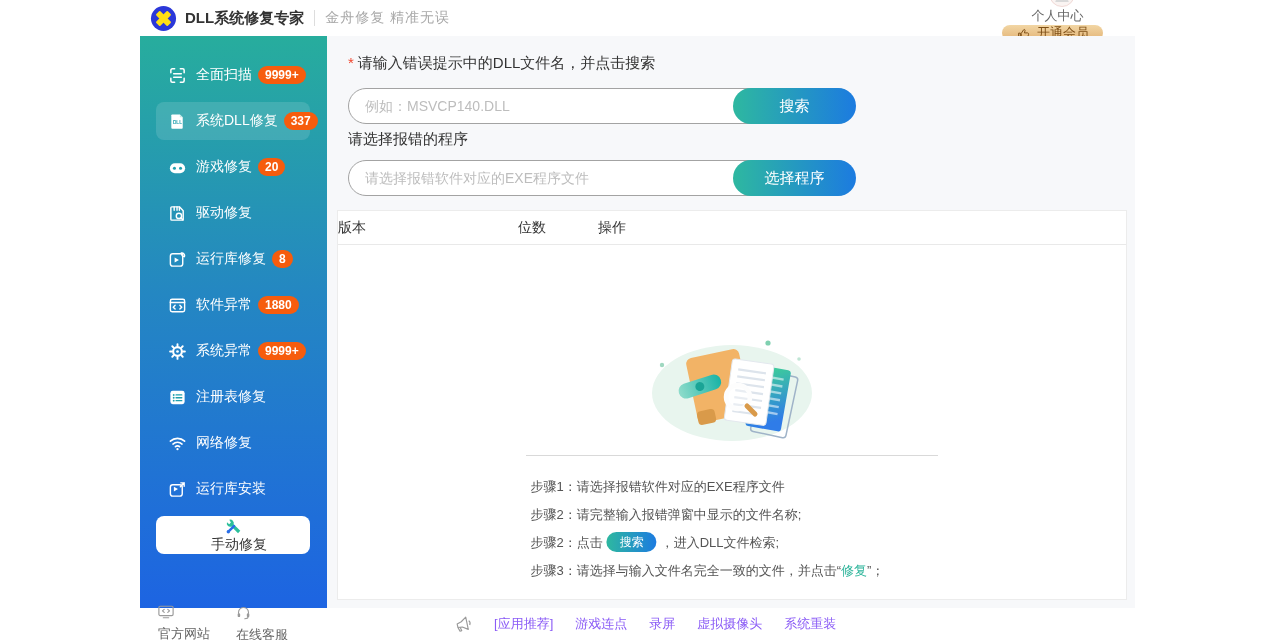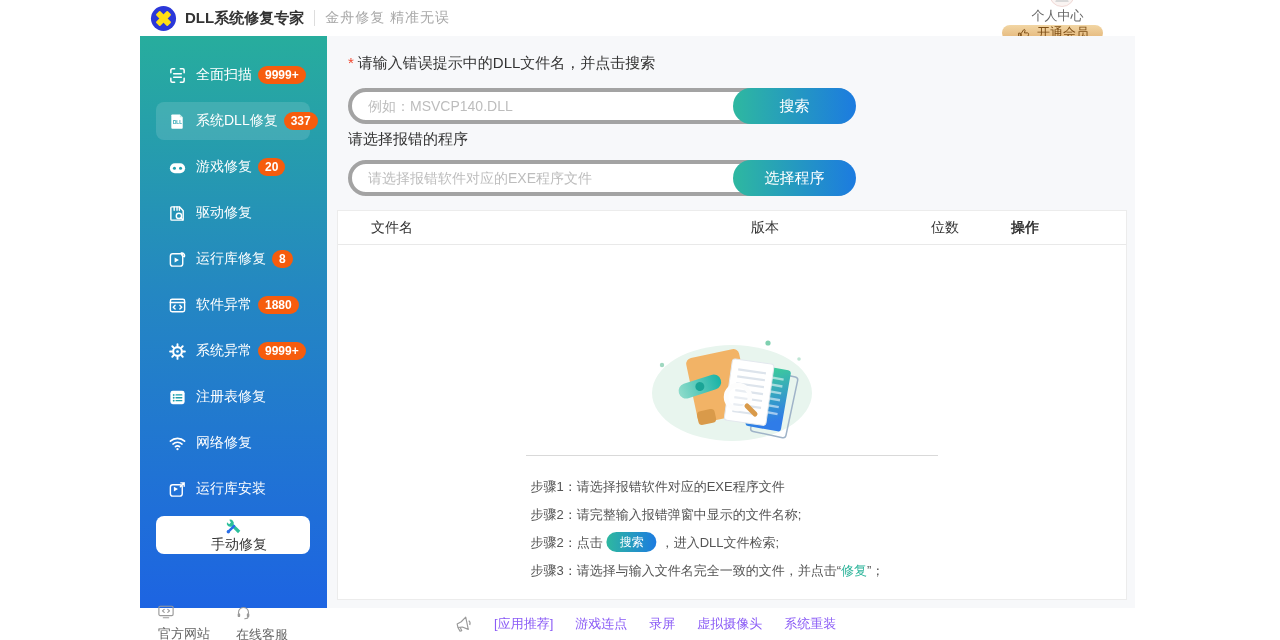--- a/index.html
+++ b/index.html
@@ -31,30 +31,30 @@
   .side-item .badge { margin-left:6px; background:#f65c0d; color:#fff; font-size:12px; font-weight:bold; line-height:18px; padding:0 7px; border-radius:9px; white-space:nowrap; }
   .side-item .badge:empty { display:none; }
   .side-item.hl { background:rgba(255,255,255,0.13); }
   .side-item.active { background:#ffffff; color:#333;flex-direction:column; }
 
   
   .main { flex:1 1 auto; background:#f7f8fa; position:relative; }
   .fld-label { position:absolute; left:21px; font-size:15px; color:#333; }
   .req { color:#f0452d; margin-right:4px; }
   .input-row { position:absolute; left:21px; width:507px; height:36px; }
-  .input-row input { width:100%; height:36px; border:4px solid #a3a3a3; border-radius:18px; background:#fff; padding:0 130px 0 16px; font-size:14px; color:#3b82f6; outline:none; font-family:inherit; }
+  .input-row input { width:100%; height:36px; border:1px solid #a3a3a3; border-radius:18px; background:#fff; padding:0 130px 0 16px; font-size:14px; color:#3b82f6; outline:none; font-family:inherit; }
   .input-row input::placeholder { color:#bdbdbd; }
   .pill-btn { position:absolute; right:-1px; top:0; width:123px; height:36px; border:none; border-radius:18px; background:linear-gradient(90deg,#2eb8a0,#1c7be0); color:#fff; font-size:15px; cursor:pointer; font-family:inherit; }
   .row1 { top:52px; } .row2 { top:124px; }
   .lab1 { top:18px; } .lab2 { top:94px; }
 
   
   .card { position:absolute; left:10px; top:174px; width:790px; height:390px; background:#fff; border:1px solid #ececec; }
   .thead { height:34px; display:flex; align-items:center; border-bottom:1px solid #e9e9e9; font-size:14px; color:#333; }
-  .th1 { padding-left:33px; width:413px; } .th2 { width:180px; } .th3 { width:80px; } .th4 { flex:1;font-weight:bold; }
+  .th1 { padding-left:33px; width:413px; } .th2 { width:180px; } .th3 { width:80px; } .th4 { flex:1; }
 
   .empty { position:relative; height:354px; }
   .illus { position:absolute; left:50%; top:82px; transform:translateX(-50%); }
   .divider { position:absolute; left:50%; top:210px; transform:translateX(-50%); width:412px; height:1px; background:#d9d9d9; }
   .steps { position:absolute; left:50%; top:231px; transform:translateX(-48%); width:420px; font-size:13px; color:#555; }
   .steps .line { margin-bottom:7px; line-height:21px; white-space:nowrap; }
   .mini-pill { display:inline-block; height:20px; line-height:20px; padding:0 13px; border-radius:10px; background:linear-gradient(90deg,#2eb8a0,#1c7be0); color:#fff; font-size:12px; vertical-align:1px; margin:0 4px; cursor:pointer; }
   .hl-green { color:#2cb49a; }
 
   
@@ -265,21 +265,20 @@
       </div>
 
       <div class="fld-label lab2">请选择报错的程序</div>
       <div class="input-row row2">
         <input type="text" placeholder="请选择报错软件对应的EXE程序文件" style="">
         <button class="pill-btn">选择程序</button>
       </div>
 
       <div class="card">
         <div class="thead">
-          <span class="th1">文件名</span>
           <span class="th2">版本</span>
           <span class="th3">位数</span>
           <span class="th4">操作</span>
         </div>
 
         <div class="empty">
           <svg class="illus" width="180" height="122" viewBox="0 0 180 122">
             <defs>
               <linearGradient id="gdoc" x1="0" y1="0" x2="0.3" y2="1">
                 <stop offset="0" stop-color="#3fd98e"></stop>

